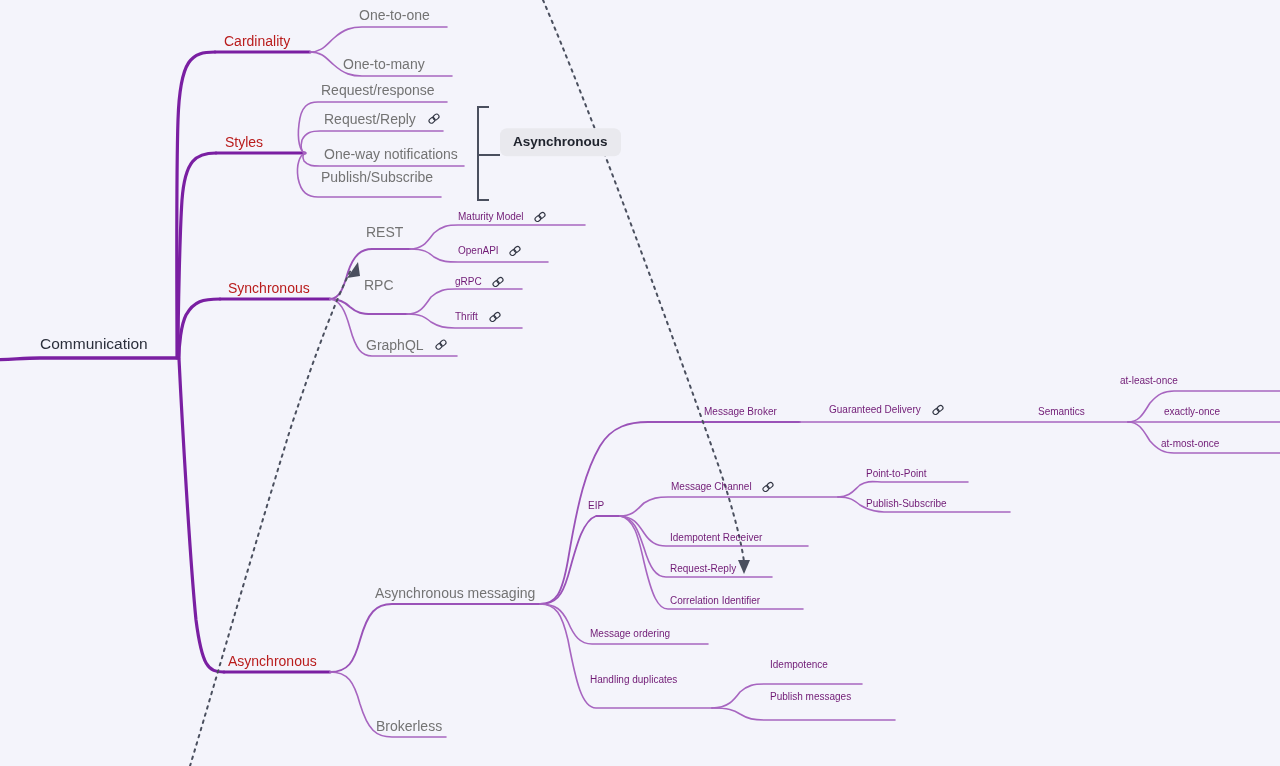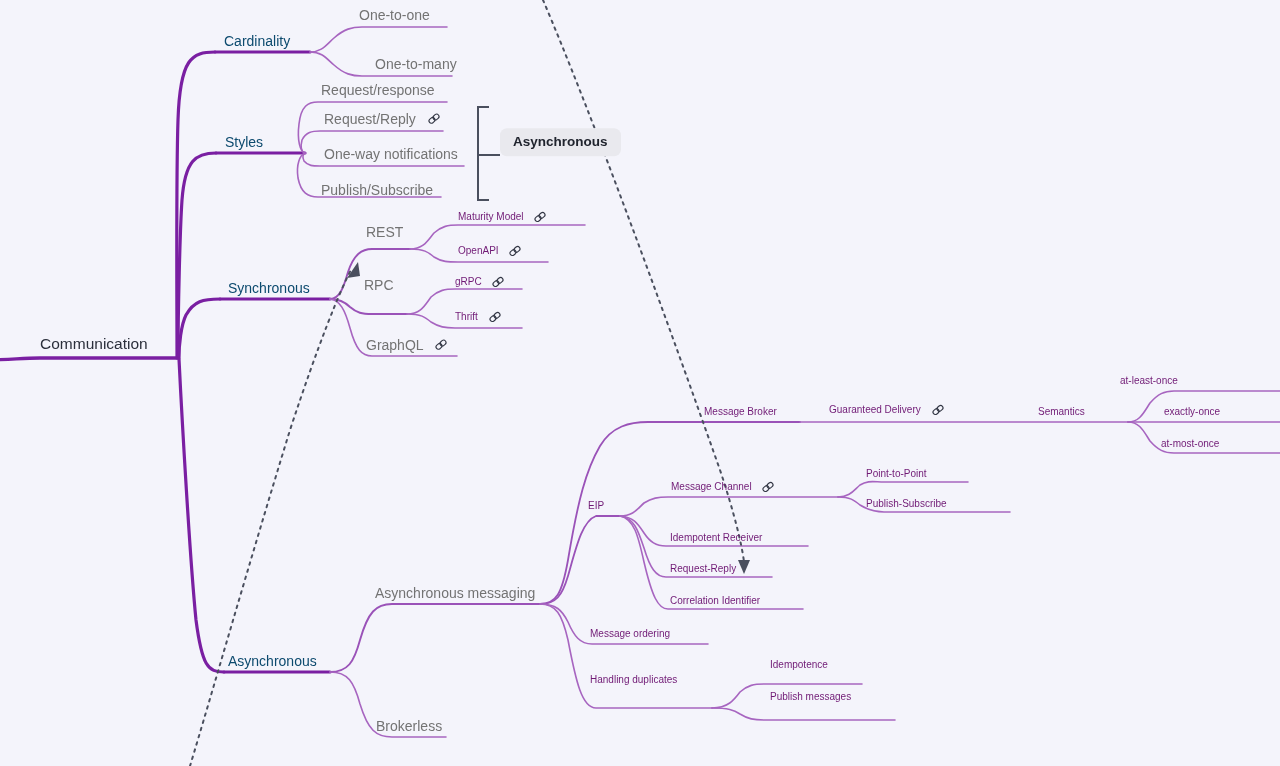--- a/index.html
+++ b/index.html
@@ -26,21 +26,21 @@
   .node {
     position: absolute;
     white-space: nowrap;
     color: #333745;
     font-family: "Liberation Sans", sans-serif;
     line-height: 1;
     transform: translateY(-100%);
   }
   .node .txt { display: inline-block; vertical-align: middle; }
   .node.root   { font-size: 15.5px; color: #2b2f3b; }
-  .node.lvl1   { font-size: 14px;   color: #0c4a6e; }
+  .node.lvl1   { font-size: 14px;   color: #b91c1c; }
   .node.lvl2   { font-size: 14px;   color: #737373; }
   .node.lvl3   { font-size: 10px; color: #701a75; }
   .link-ic {
     display: inline-block;
     vertical-align: middle;
     margin-left: 7px;
     width: 14px; height: 14px;
   }
   .link-ic svg { display: block; }
   .callout {
@@ -134,21 +134,21 @@
   <div class="node root" style="left:40px; top:352px;">
     <span class="txt">Communication</span>
   </div>
 
   <div class="node lvl1" style="left:224px; top:48px;">
     <span class="txt">Cardinality</span>
   </div>
   <div class="node lvl2" style="left:359px; top:22px;">
     <span class="txt">One-to-one</span>
   </div>
-  <div class="node lvl2" style="left:375px; top:71px;text-decoration:underline;">
+  <div class="node lvl2" style="left:343px; top:71px;text-decoration:underline;">
     <span class="txt">One-to-many</span>
   </div>
 
   <div class="node lvl1" style="left:225px; top:149px;">
     <span class="txt">Styles</span>
   </div>
   <div class="node lvl2" style="left:321px; top:97px;">
     <span class="txt">Request/response</span>
   </div>
   <div class="node lvl2" style="left:324px; top:126px;">
@@ -158,21 +158,21 @@
         <g transform="rotate(-40 8 8)" fill="none" stroke="#333745" stroke-width="1.25">
           <rect x="1.4" y="5.3" width="7.2" height="5.4" rx="2.7"></rect>
           <rect x="7.4" y="5.3" width="7.2" height="5.4" rx="2.7"></rect>
         </g>
       </svg>
     </span>
   </div>
   <div class="node lvl2" style="left:324px; top:161px;">
     <span class="txt">One-way notifications</span>
   </div>
-  <div class="node lvl2" style="left:321px; top:197px;">
+  <div class="node lvl2" style="left:321px; top:184px;">
     <span class="txt">Publish/Subscribe</span>
   </div>
 
   <div class="callout" style="left:500px; top:142px; transform:translateY(-50%);">
     <span class="txt">Asynchronous</span>
   </div>
 
   <div class="node lvl1" style="left:228px; top:295px;">
     <span class="txt">Synchronous</span>
   </div>

